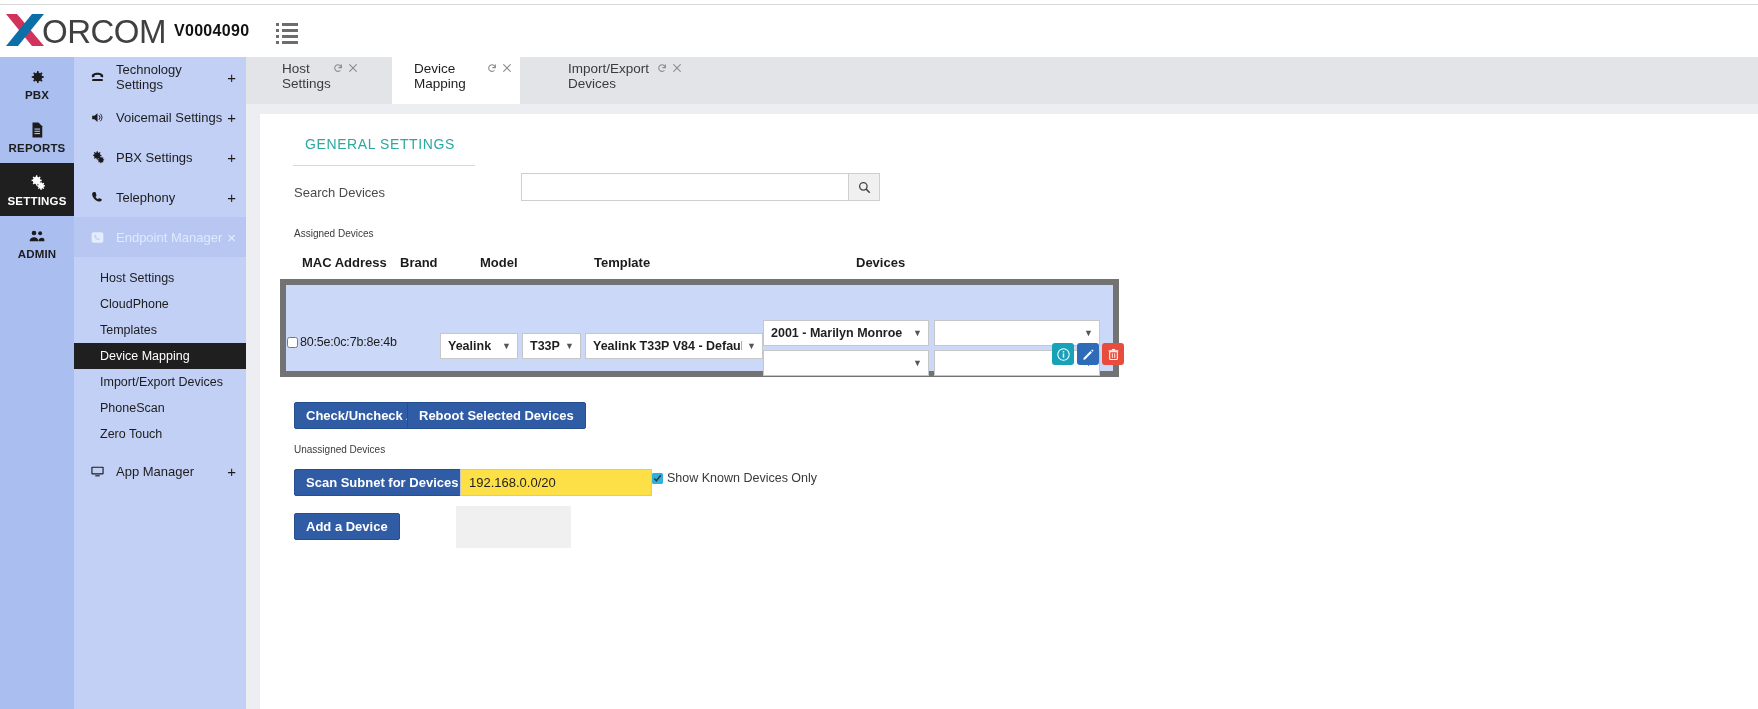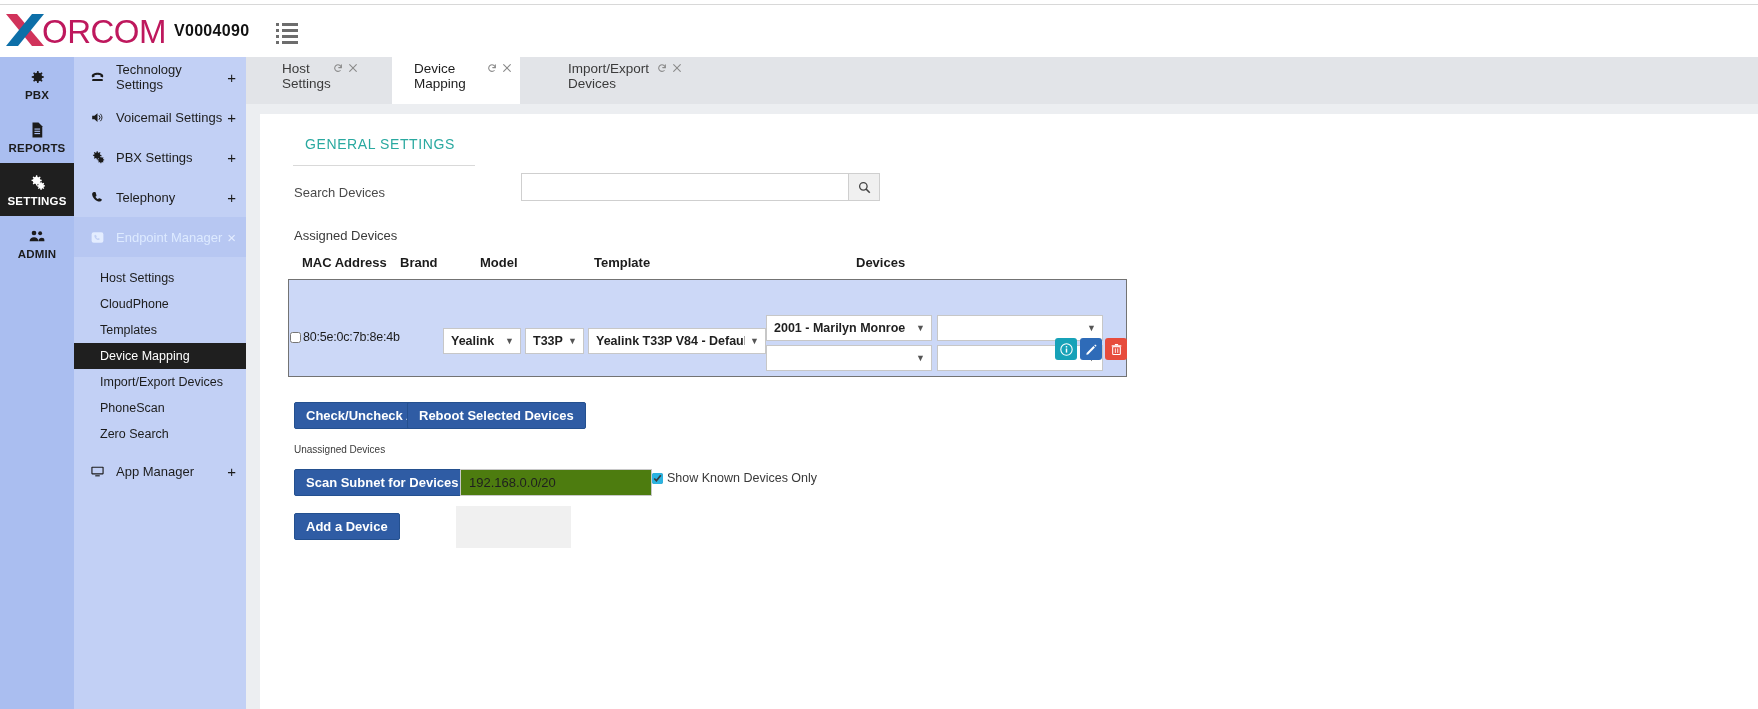--- a/index.html
+++ b/index.html
@@ -18,21 +18,21 @@
   
   .header {
     position:absolute; left:0; top:5px; width:1758px; height:52px;
     background:#ffffff; display:flex; align-items:center;
   }
   .logo-wrap { display:flex; align-items:center; margin-left:4px; }
   .logo-x { position:relative; width:44px; height:42px; flex:none; }
   .logo-x svg { display:block; }
   .logo-text {
     font-size:33px; font-weight:400; letter-spacing:-0.5px;
-    color:#be185d; margin-left:-6px; line-height:1;
+    color:#404040; margin-left:-6px; line-height:1;
     font-family:"Liberation Sans", sans-serif;
     text-align:right;
   }
   .logo-ver { font-size:16px; font-weight:bold; color:#111; margin-left:8px; letter-spacing:0.3px; }
 
   .hamburger { position:absolute; left:276px; top:18px; width:22px; height:18px; cursor:pointer; }
   .hamburger .hrow { display:flex; align-items:center; margin-bottom:3px; }
   .hamburger .hdot { width:3px; height:3px; background:#6d6d6d; margin-right:3px; }
   .hamburger .hbar { flex:1; height:3px; background:#6d6d6d; }
 
@@ -97,28 +97,28 @@
   .searchdev {
     width:328px; height:28px; border:1px solid #cfcfcf; background:#fff;
     padding:0 8px; font-size:13px; outline:none; font-family:"Liberation Sans", sans-serif;
   }
   .searchdev-btn {
     width:31px; height:28px; border:1px solid #cfcfcf; border-left:none;
     background:#f0f0f0; display:flex; align-items:center; justify-content:center;
     cursor:pointer; font-size:12px; color:#444;
   }
 
-  .lbl-assigned { position:absolute; left:34px; top:114px; font-size:13px; color:#3a3a3a; }
+  .lbl-assigned { position:absolute; left:34px; top:114px; font-size:10px; color:#3a3a3a; }
 
   .th-row { position:absolute; left:34px; top:141px; width:830px; height:20px; }
   .th { position:absolute; font-size:13px; font-weight:bold; color:#1b1b1b;margin-left:8px; }
 
   .devtable {
-    position:absolute; left:28px; top:165px; width:839px; height:98px;
-    background:#ccd8f7; border:1px solid #737373;
+    position:absolute; left:20px; top:165px; width:839px; height:98px;
+    background:#ccd8f7; border:6px solid #737373;
   }
   .devrow { position:absolute; left:0; top:0; width:839px; height:98px; }
 
   .chk-mac { position:absolute; left:1px; top:50px; display:flex; align-items:center; }
   .chk-mac input { width:11px; height:11px; margin:0 2px 0 0; cursor:pointer; }
   .chk-mac .mactxt { font-size:12.5px; color:#1c1c1c; letter-spacing:-0.2px; }
 
   .sel {
     position:absolute; height:26px; border:1px solid #c7c7c7; background:#ffffff;
     font-size:12.5px; color:#1f1f1f; padding:0 20px 0 7px; outline:none;
@@ -145,21 +145,21 @@
     font-size:13px; font-weight:bold; padding:0 11px; height:27px;
     cursor:pointer; font-family:"Liberation Sans", sans-serif; border-radius:2px;
   }
   .btn-check { position:absolute; left:34px; top:288px; }
   .btn-reboot { position:absolute; left:147px; top:288px; }
 
   .lbl-unassigned { position:absolute; left:34px; top:330px; font-size:10px; color:#3a3a3a; }
   .btn-scan { position:absolute; left:34px; top:355px; }
   .ipfield {
     position:absolute; left:200px; top:355px; width:192px; height:27px;
-    border:1px solid #c8c8c8; background:#4d7c0f; padding:12px 8px;
+    border:1px solid #c8c8c8; background:#fde047; padding:12px 8px;
     font-size:13px; color:#1f1f1f; outline:none; font-family:"Liberation Sans", sans-serif;
   }
   .chk-known { position:absolute; left:392px; top:357px; display:flex; align-items:center; }
   .chk-known input { width:11px; height:11px; margin:0 4px 0 0; cursor:pointer; accent-color:#2bb3e0; }
   .chk-known span { font-size:12.5px; color:#3a3a3a; }
   .btn-add { position:absolute; left:34px; top:399px; }
   .ghost-box { position:absolute; left:196px; top:392px; width:115px; height:42px; background:#f0f0f0; }
 </style>
 </head>
 <body>
@@ -307,21 +307,21 @@
         <div class="nav-sub active">
           <span>Device Mapping</span>
         </div>
         <div class="nav-sub">
           <span>Import/Export Devices</span>
         </div>
         <div class="nav-sub">
           <span>PhoneScan</span>
         </div>
         <div class="nav-sub">
-          <span>Zero Search</span>
+          <span>Zero Touch</span>
         </div>
       </div>
       <div style="padding-top: 4px;">
         <div class="nav-grp">
           <span class="ico">
             <svg width="15" height="15" viewBox="0 0 24 24" fill="#1b1b1b">
               <rect x="2.2" y="4.2" width="19.6" height="12.4" rx="1.3"></rect>
               <rect x="4" y="6" width="16" height="8.8" fill="#c2d0f5"></rect>
               <rect x="8.4" y="18" width="7.2" height="1.8"></rect>
             </svg>

